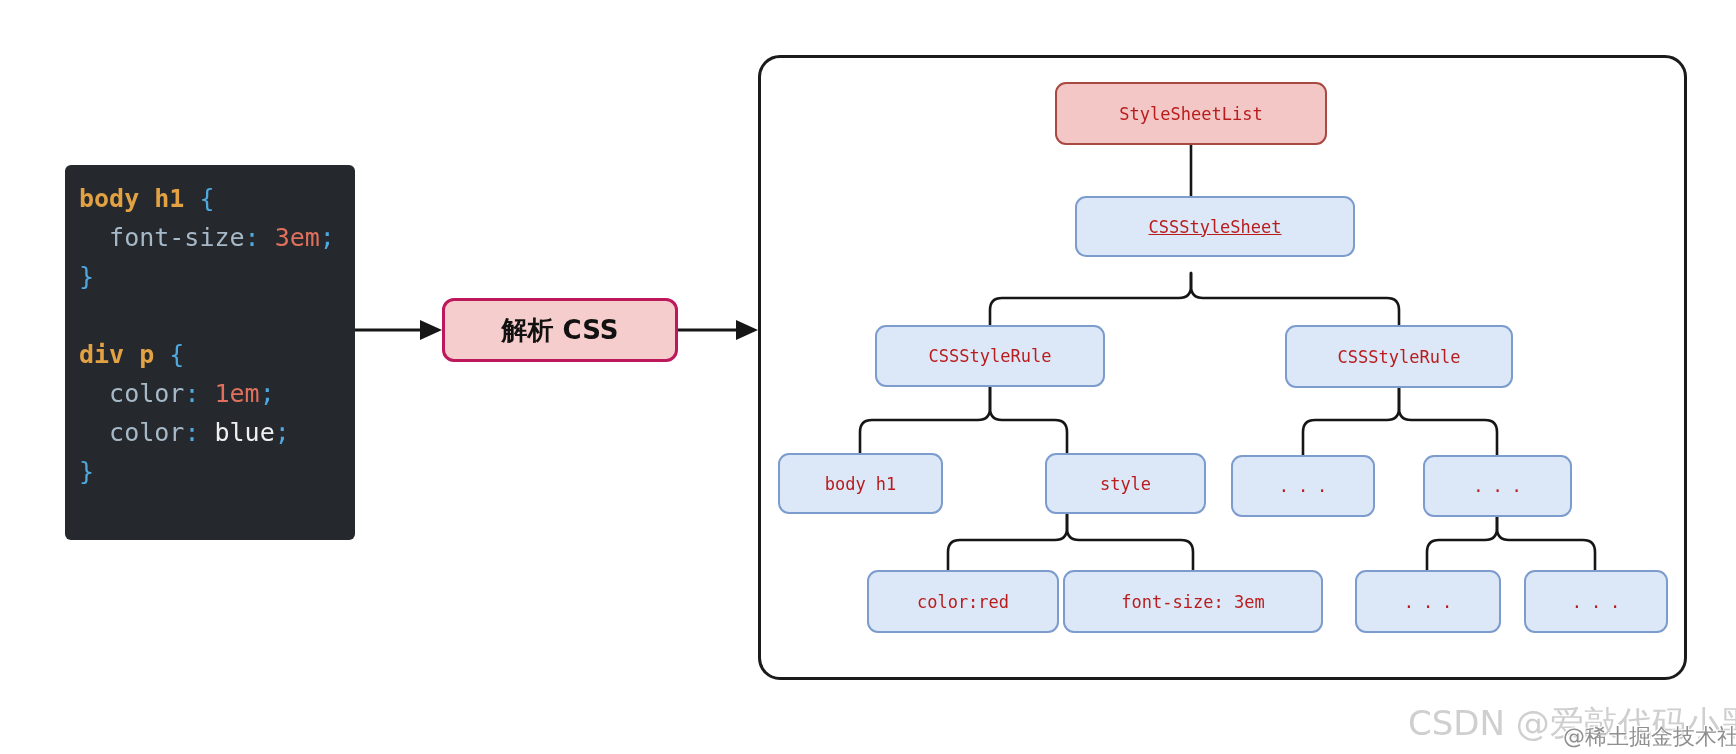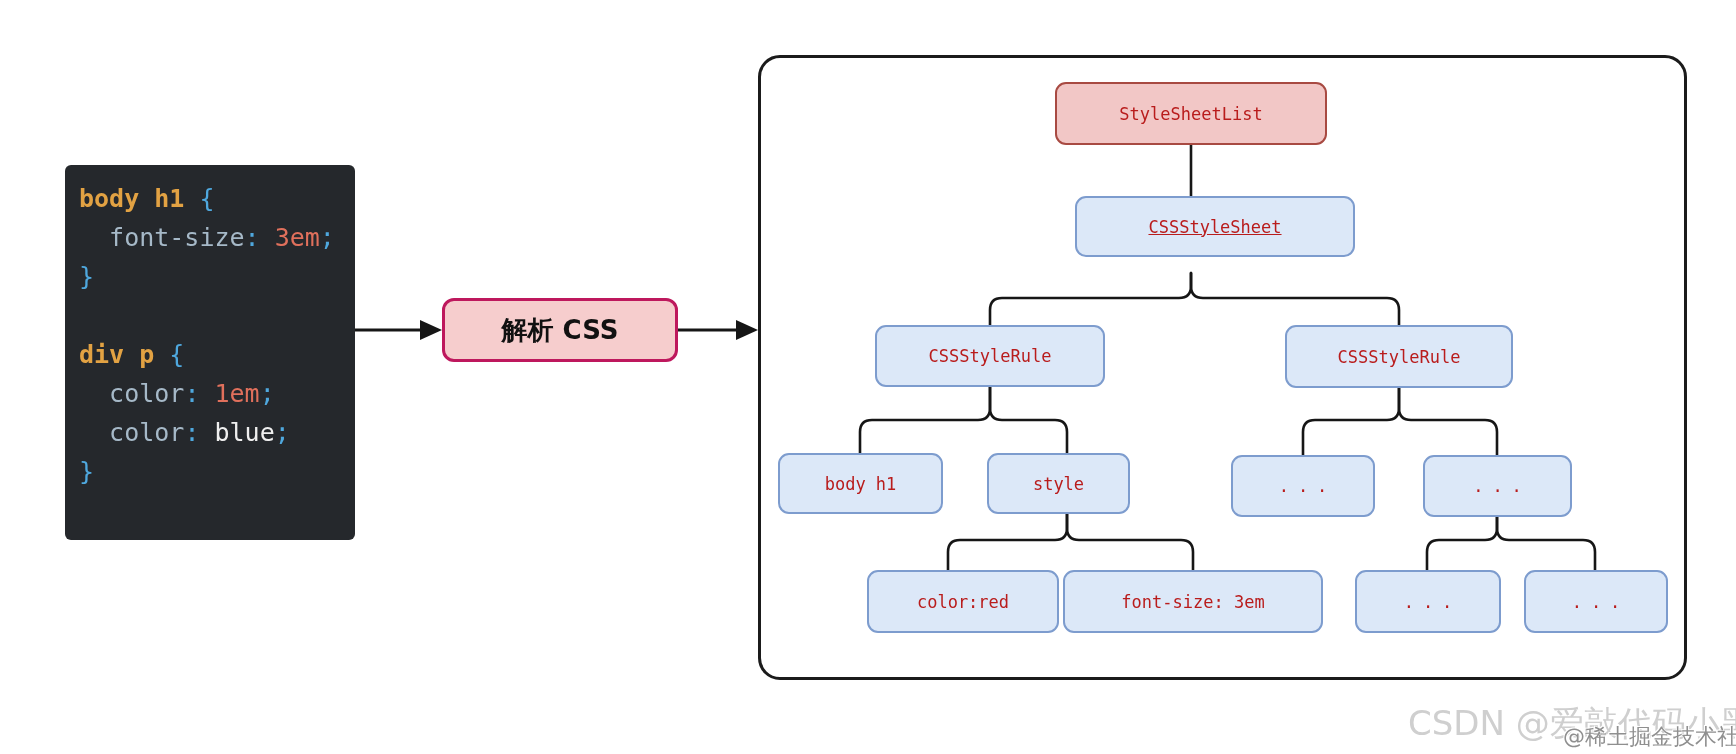--- a/index.html
+++ b/index.html
@@ -175,21 +175,21 @@
   <div class="node node-pink" style="left:1055px; top:82px;  width:272px; height:63px;">StyleSheetList</div>
 
   <div class="node node-blue" style="left:1075px; top:196px; width:280px; height:61px;text-decoration:underline;">CSSStyleSheet</div>
 
   <div class="node node-blue" style="left:875px;  top:325px; width:230px; height:62px;">CSSStyleRule</div>
 
   <div class="node node-blue" style="left:1285px; top:325px; width:228px; height:63px;">CSSStyleRule</div>
 
   <div class="node node-blue" style="left:778px;  top:453px; width:165px; height:61px;">body h1</div>
 
-  <div class="node node-blue" style="left:987px;  top:453px; width:143px; height:61px;">style</div>
+  <div class="node node-blue" style="left:1045px;  top:453px; width:161px; height:61px;">style</div>
 
   <div class="node node-blue node-dots" style="left:1231px; top:455px; width:144px; height:62px;">...</div>
 
   <div class="node node-blue node-dots" style="left:1423px; top:455px; width:149px; height:62px;">...</div>
 
   <div class="node node-blue" style="left:867px;  top:570px; width:192px; height:63px;">color:red</div>
 
   <div class="node node-blue" style="left:1063px; top:570px; width:260px; height:63px;">font-size: 3em</div>
 
   <div class="node node-blue node-dots" style="left:1355px; top:570px; width:146px; height:63px;">...</div>

